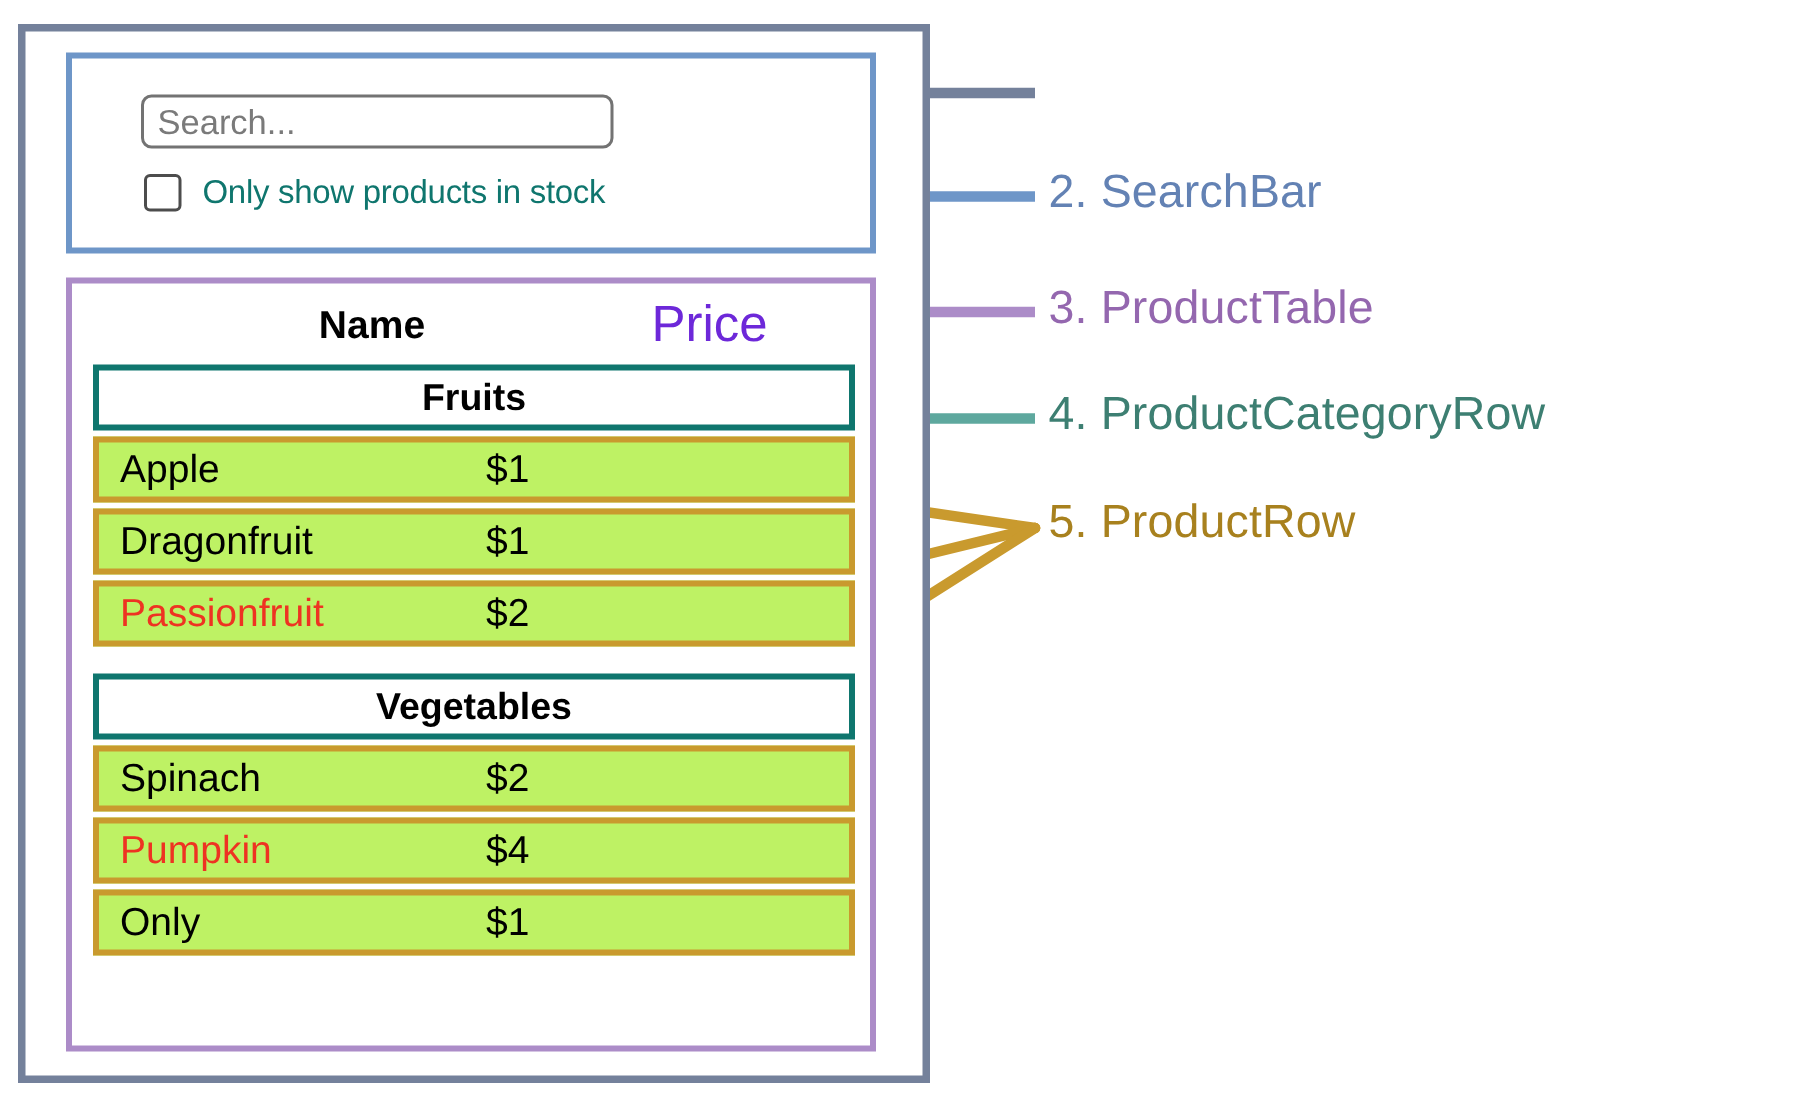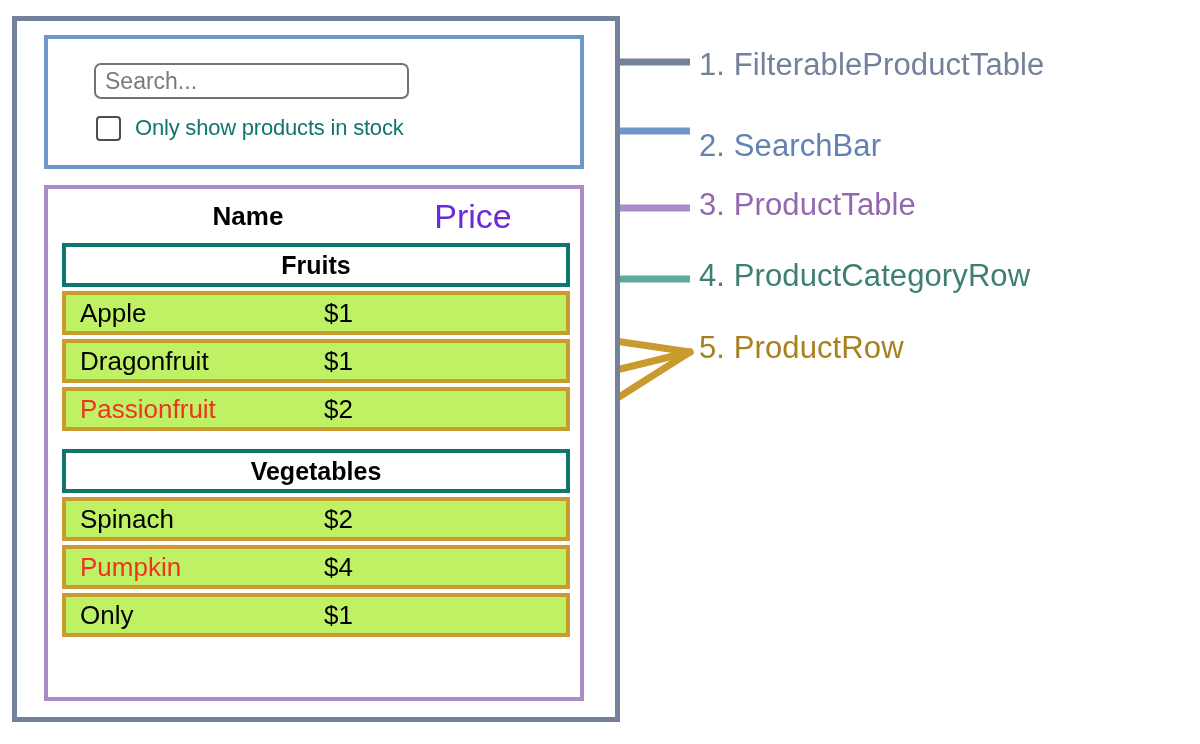--- a/index.html
+++ b/index.html
@@ -189,21 +189,21 @@
 
   
   .legend-item {
     position: absolute;
     left: 699px;
     font-size: 31px;
     white-space: nowrap;
     letter-spacing: 0.1px;
   }
   .legend-1 { top: 47px;  color: #74819B; }
-  .legend-2 { top: 128px; color: #6382B4; text-align: right; }
+  .legend-2 { top: 110px; color: #6382B4; text-align: right; }
   .legend-3 { top: 187px; color: #9467AF; }
   .legend-4 { top: 258px; color: #3D7F72; }
   .legend-5 { top: 330px; color: #A8811E; }
 </style>
 </head>
 <body>
 
 <div id="canvas">
 
   <svg id="connectors" viewBox="0 0 1200 744" width="1200" height="744">
@@ -276,19 +276,18 @@
       </div>
 
       <div class="prod-row">
         <span class="prod-name">Only</span>
         <span class="prod-price">$1</span>
       </div>
 
     </div>
   </div>
 
-  <div class="legend-item legend-1">1. FilterableProductTable</div>
   <div class="legend-item legend-2">2. SearchBar</div>
   <div class="legend-item legend-3">3. ProductTable</div>
   <div class="legend-item legend-4">4. ProductCategoryRow</div>
   <div class="legend-item legend-5">5. ProductRow</div>
 
 </div>
 
 </body></html>

